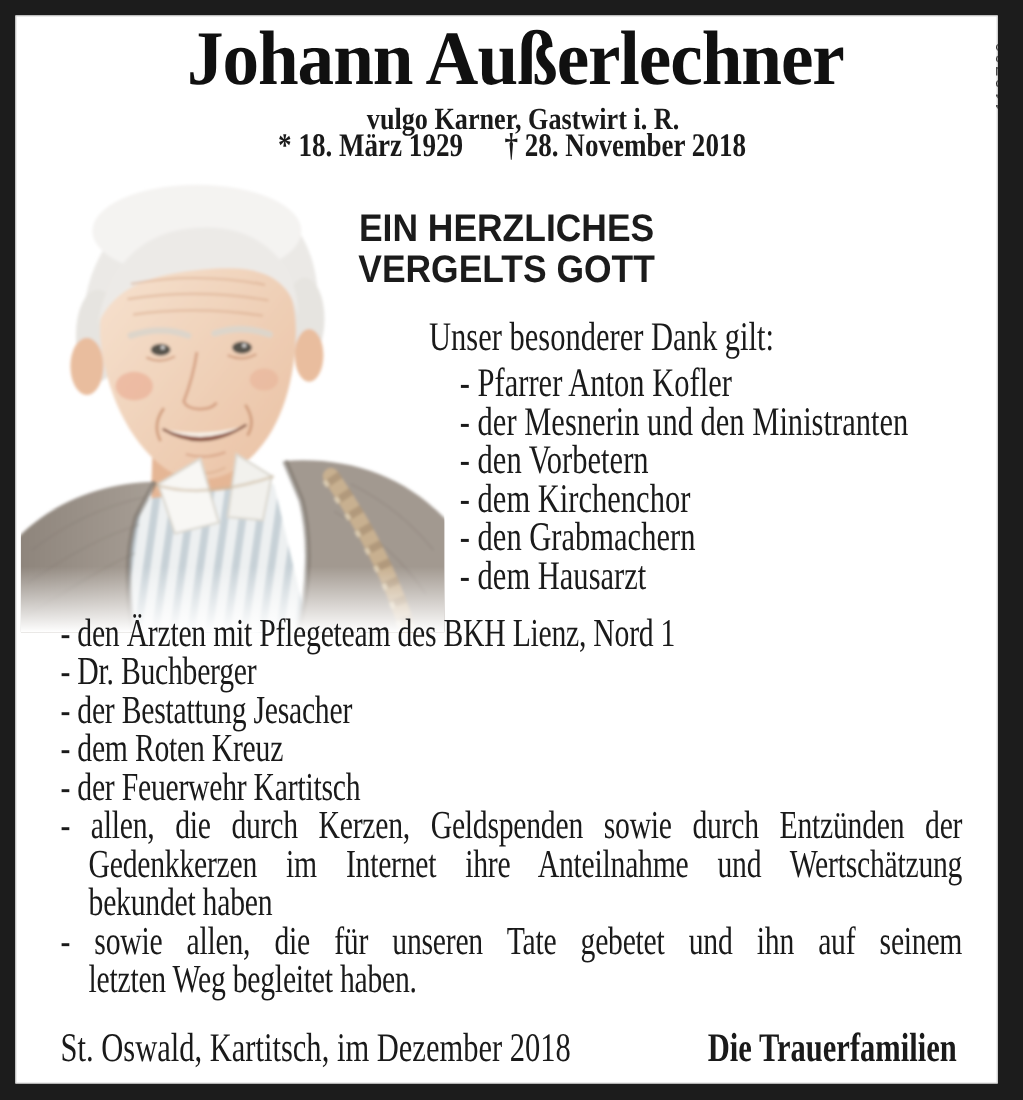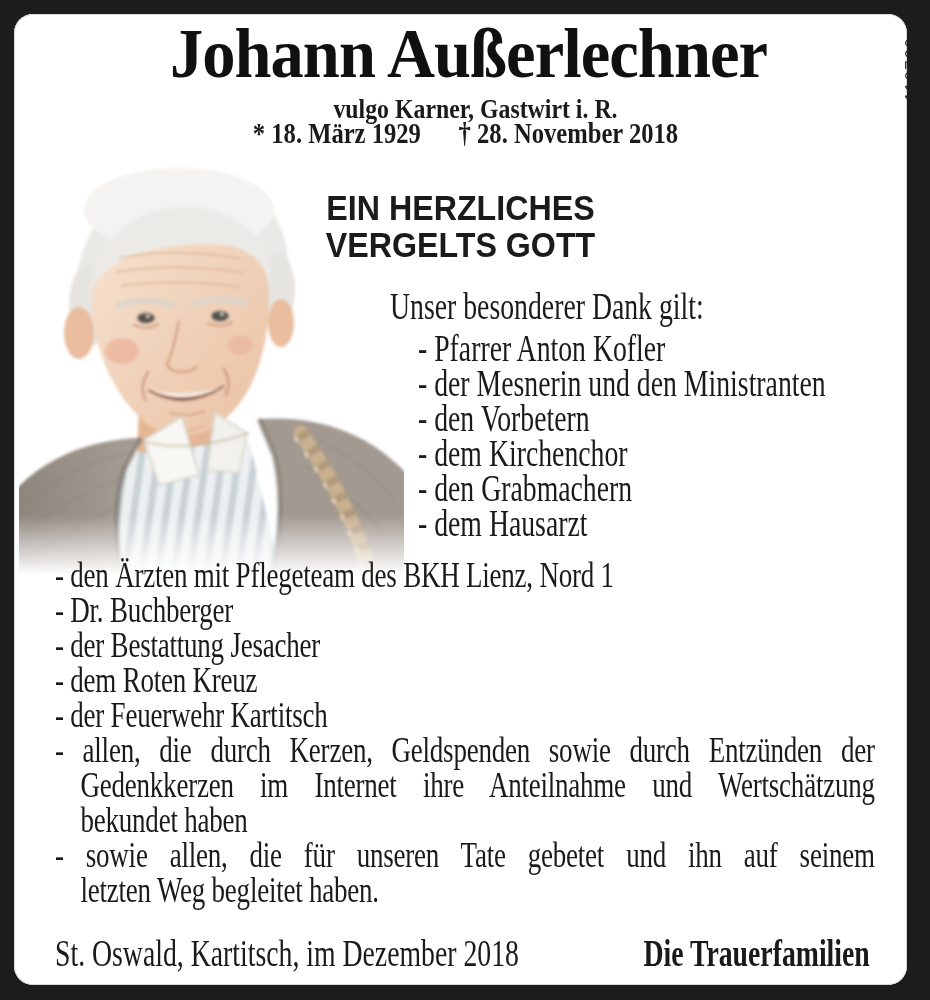--- a/index.html
+++ b/index.html
@@ -1,19 +1,19 @@
 <!DOCTYPE html>
 <html><head>
 <meta charset="utf-8">
 <style>
   html,body{margin:0;padding:0;background:#555;}
   .page{position:relative;width:930px;height:1000px;background:#1c1c1c;overflow:hidden;
         font-family:"Liberation Serif", serif;color:#1a1a1a;}
   .inner{position:absolute;left:14px;top:14px;width:893px;height:971px;background:#ffffff;
-         overflow:hidden;box-shadow:inset 0 0 0 1px #d8d8d8;border-radius:19px;}
+         overflow:hidden;box-shadow:inset 0 0 0 1px #d8d8d8;}
   .abs{position:absolute;}
 
   .doc-id{position:absolute;left:866px;top:45px;transform:rotate(-90deg);transform-origin:50% 50%;
           font-family:"Liberation Sans", sans-serif;font-size:17px;letter-spacing:1.5px;color:#2e2e2e;
           white-space:nowrap;}
 
   .title{left:8px;top:2px;width:893px;text-align:center;font-weight:bold;font-size:70px;line-height:76px;
          letter-spacing:-1px;transform:scaleX(0.95);transform-origin:50% 50%;color:#101010;white-space:nowrap;}
   .subtitle{left:15px;top:80px;width:893px;text-align:center;font-weight:bold;font-size:28px;line-height:30px;
             transform:scaleX(0.85);transform-origin:50% 50%;white-space:nowrap;}

